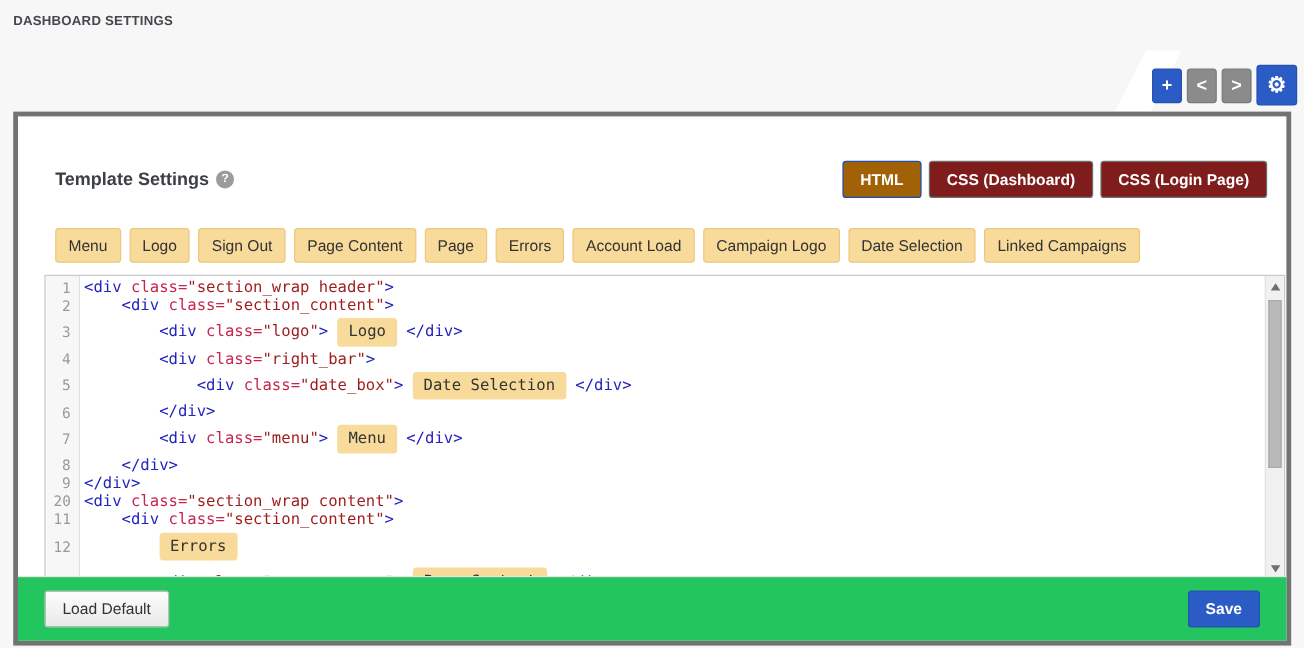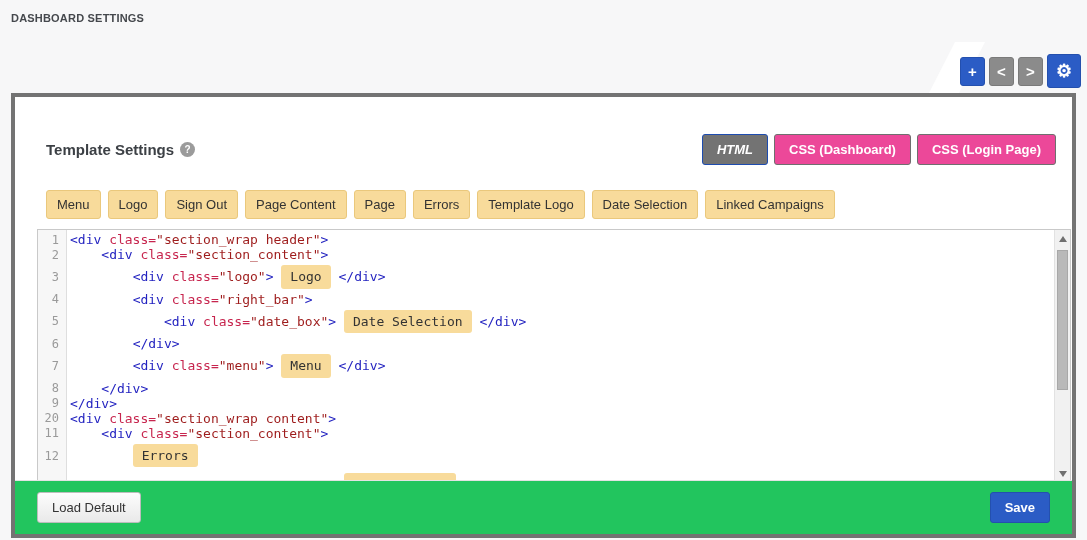--- a/index.html
+++ b/index.html
@@ -49,22 +49,22 @@
     display:inline-flex; align-items:center; justify-content:center;
     width:15px; height:15px; margin-left:6px; border-radius:50%;
     background:#9b9b9b; color:#fff; font-size:10px; font-weight:bold;
   }
   .tabs { margin-left:auto; display:flex; gap:6px; }
   .tab-btn {
     height:31px; padding:0 14px; border-radius:3px;
     font-size:13px; font-weight:bold; color:#fff; cursor:pointer;
     display:flex; align-items:center; border:1px solid transparent;
   }
-  .tab-btn.active { background:#737373; border-color:#1d4cb0;font-style:italic; }
-  .tab-btn.idle   { background:#ec4899; border-color:#6f6f6f; }
+  .tab-btn.active { background:#a16207; border-color:#1d4cb0; }
+  .tab-btn.idle   { background:#7f1d1d; border-color:#6f6f6f; }
 
   
   .tag-row { margin:25px 16px 0 31px; display:flex; gap:7px; flex-wrap:wrap; }
   .tag-btn {
     background:#f8db9b; border:1px solid #eac87c; border-radius:3px;
     padding:6px 10px; font-size:13px; color:#333; cursor:pointer; line-height:1;
     height:29px; display:flex; align-items:center;
   }
 
   
@@ -156,21 +156,22 @@
       </div>
   </div>
 
   <div class="tag-row">
       <div class="tag-btn">Menu</div>
       <div class="tag-btn">Logo</div>
       <div class="tag-btn">Sign Out</div>
       <div class="tag-btn">Page Content</div>
       <div class="tag-btn">Page</div>
       <div class="tag-btn">Errors</div>
-      <div class="tag-btn">Template Logo</div>
+      <div class="tag-btn">Account Load</div>
+      <div class="tag-btn">Campaign Logo</div>
       <div class="tag-btn">Date Selection</div>
       <div class="tag-btn">Linked Campaigns</div>
     </div>
 
   <div class="editor">
     <div class="code-scroll">
         <div class="code-row">
           <div class="code-gutter">1</div>
           <div class="code-text"><span class="seg-tag">&lt;div</span><span class="seg-sp"> </span><span class="seg-attr">class=</span><span class="seg-str">"section_wrap header"</span><span class="seg-tag">&gt;</span></div>
         </div>

